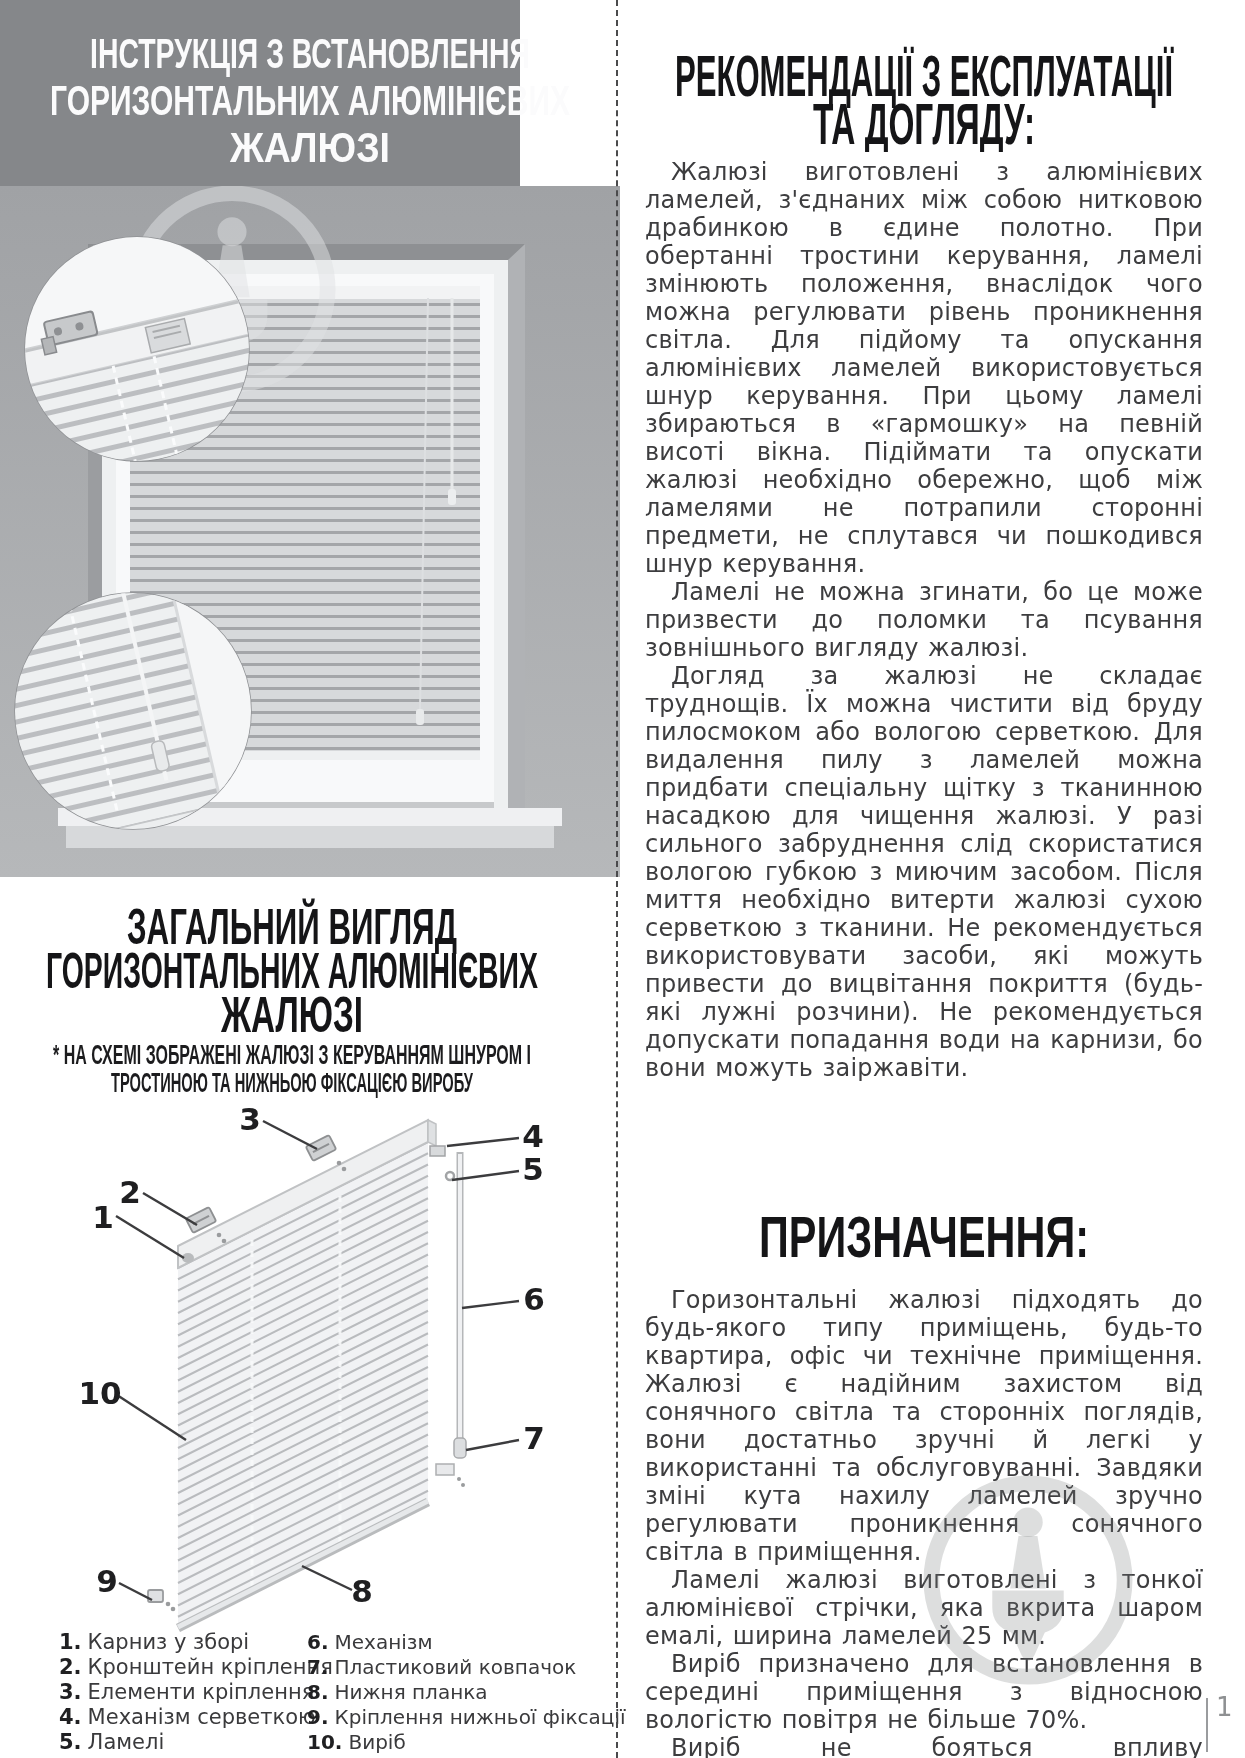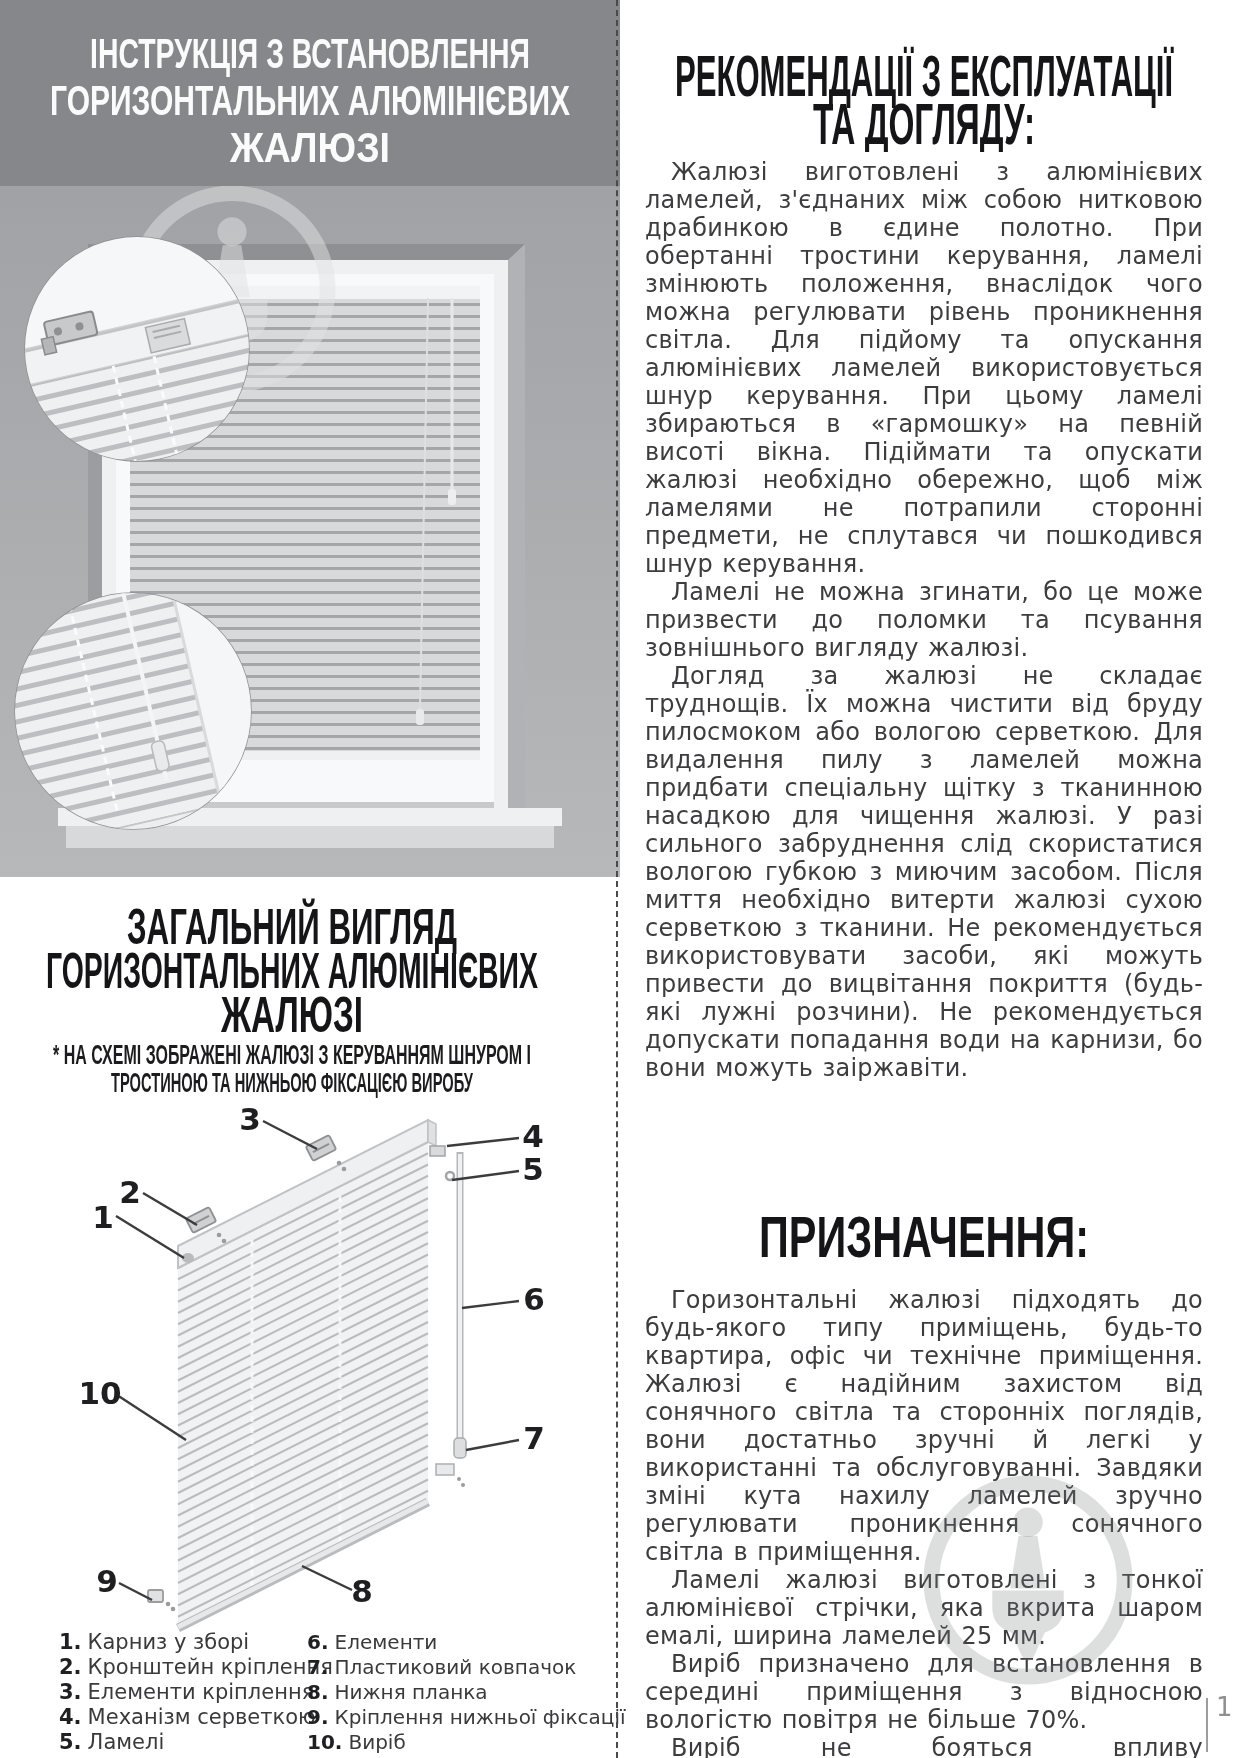--- a/index.html
+++ b/index.html
@@ -3,21 +3,21 @@
 <meta charset="utf-8">
 <style>
   html,body{margin:0;padding:0;background:#ffffff;}
   .page{
     position:relative;width:1245px;height:1758px;background:#ffffff;
     overflow:hidden;font-family:"DejaVu Sans",sans-serif;
   }
   
   .divider{position:absolute;left:616px;top:0;width:0;height:1758px;border-left:2px dashed #4a4a4c;}
   
-  .header-block{position:absolute;left:0;top:0;width:620px;height:186px;background:#85878a;}
+  .header-block{position:absolute;left:0;top:0;width:520px;height:186px;background:#85878a;}
   .photo-wrap{position:absolute;left:0;top:186px;width:620px;height:691px;}
   .overview-head{position:absolute;left:0;top:896px;width:584px;height:204px;}
   .diagram{position:absolute;left:0;top:1094px;width:560px;height:538px;}
   .legend{position:absolute;left:0;top:1630px;width:616px;height:128px;font-size:21px;color:#3a3a3c;}
   .legend-col{position:absolute;top:0;}
   .legend-col.c1{left:35px;}
   .legend-col.c2{left:283px;font-size:20px;}
   .legend-row{height:25px;line-height:25px;white-space:nowrap;margin-left:24px;}
   .legend-row .ln{font-weight:bold;color:#202022;margin-right:6px;}
   
@@ -240,21 +240,21 @@
 
   <div class="legend">
     <div class="legend-col c1">
       <div class="legend-row"><span class="ln">1.</span><span class="lt">Карниз у зборі</span></div>
       <div class="legend-row"><span class="ln">2.</span><span class="lt">Кронштейн кріплення</span></div>
       <div class="legend-row"><span class="ln">3.</span><span class="lt">Елементи кріплення</span></div>
       <div class="legend-row"><span class="ln">4.</span><span class="lt">Механізм серветкою</span></div>
       <div class="legend-row"><span class="ln">5.</span><span class="lt">Ламелі</span></div>
     </div>
     <div class="legend-col c2">
-      <div class="legend-row"><span class="ln">6.</span><span class="lt">Елементи</span></div>
+      <div class="legend-row"><span class="ln">6.</span><span class="lt">Механізм</span></div>
       <div class="legend-row"><span class="ln">7.</span><span class="lt">Пластиковий ковпачок</span></div>
       <div class="legend-row"><span class="ln">8.</span><span class="lt">Нижня планка</span></div>
       <div class="legend-row"><span class="ln">9.</span><span class="lt">Кріплення нижньої фіксації</span></div>
       <div class="legend-row"><span class="ln">10.</span><span class="lt">Виріб</span></div>
     </div>
   </div>
 
   <div class="divider"></div>
 
   <div class="right-col">

